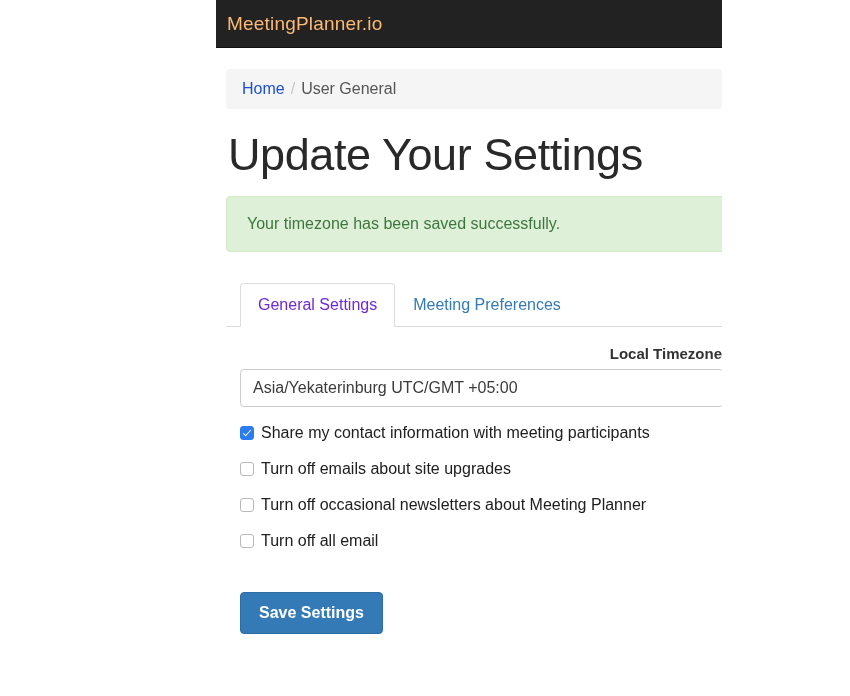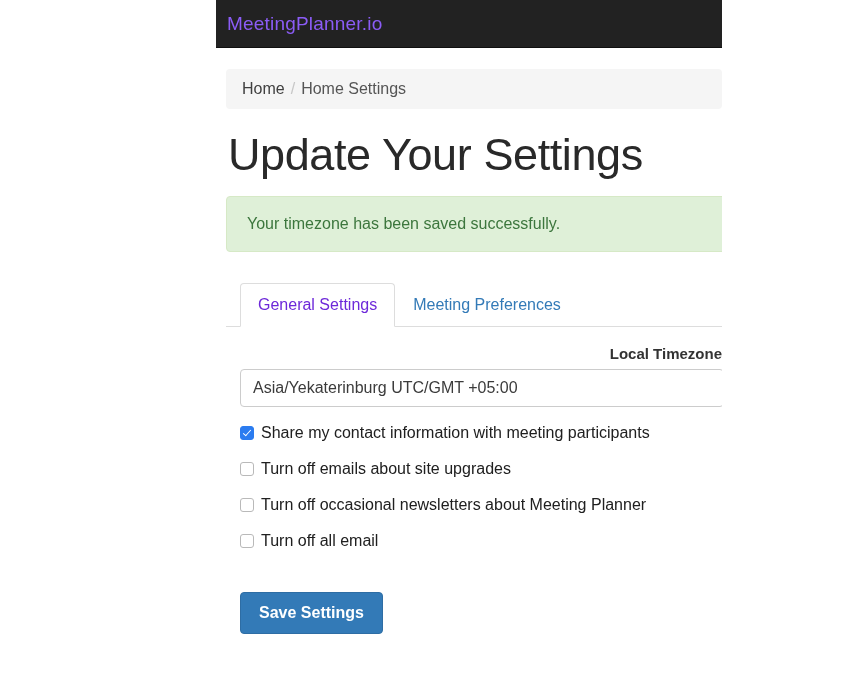--- a/index.html
+++ b/index.html
@@ -29,21 +29,21 @@
   
   .navbar {
     height: 48px;
     background: #222222;
     border-bottom: 1px solid #101010;
     display: flex;
     align-items: center;
     box-sizing: border-box;
   }
   .brand {
-    color: #8b5cf6;
+    color: #fdba74;
     font-size: 19px;
     letter-spacing: .2px;
     padding-left: 11px;
     white-space: nowrap;
   }
 
   
   .container {
     padding: 0 0 0 10px;
     width: 496px;
@@ -56,21 +56,21 @@
     background: #f5f5f5;
     border-radius: 4px;
     padding: 11px 16px;
     font-size: 16px;
     color: #555555;
     white-space: nowrap;
     box-sizing: border-box;
     width: 496px;
   }
   .breadcrumb a {
-    color: #404040;
+    color: #1d4ed8;
     text-decoration: none;
   }
   .breadcrumb .sep {
     color: #c7c7c7;
     padding: 0 6px;
   }
 
   
   .page-title {
     margin: 22px 0 0 2px;
@@ -217,21 +217,21 @@
 
 <div id="page">
 
   <div class="navbar">
     <div class="brand">MeetingPlanner.io</div>
   </div>
 
   <div class="container">
 
     <div class="breadcrumb">
-      <a href="#">Home</a><span class="sep">/</span><span>Home Settings</span>
+      <a href="#">Home</a><span class="sep">/</span><span>User General</span>
     </div>
 
     <h1 class="page-title">Update Your Settings</h1>
 
     <div class="alert">
       <span>Your timezone has been saved successfully.</span>
     </div>
 
     <div class="tabs">
       <div class="tab active">General Settings</div>

